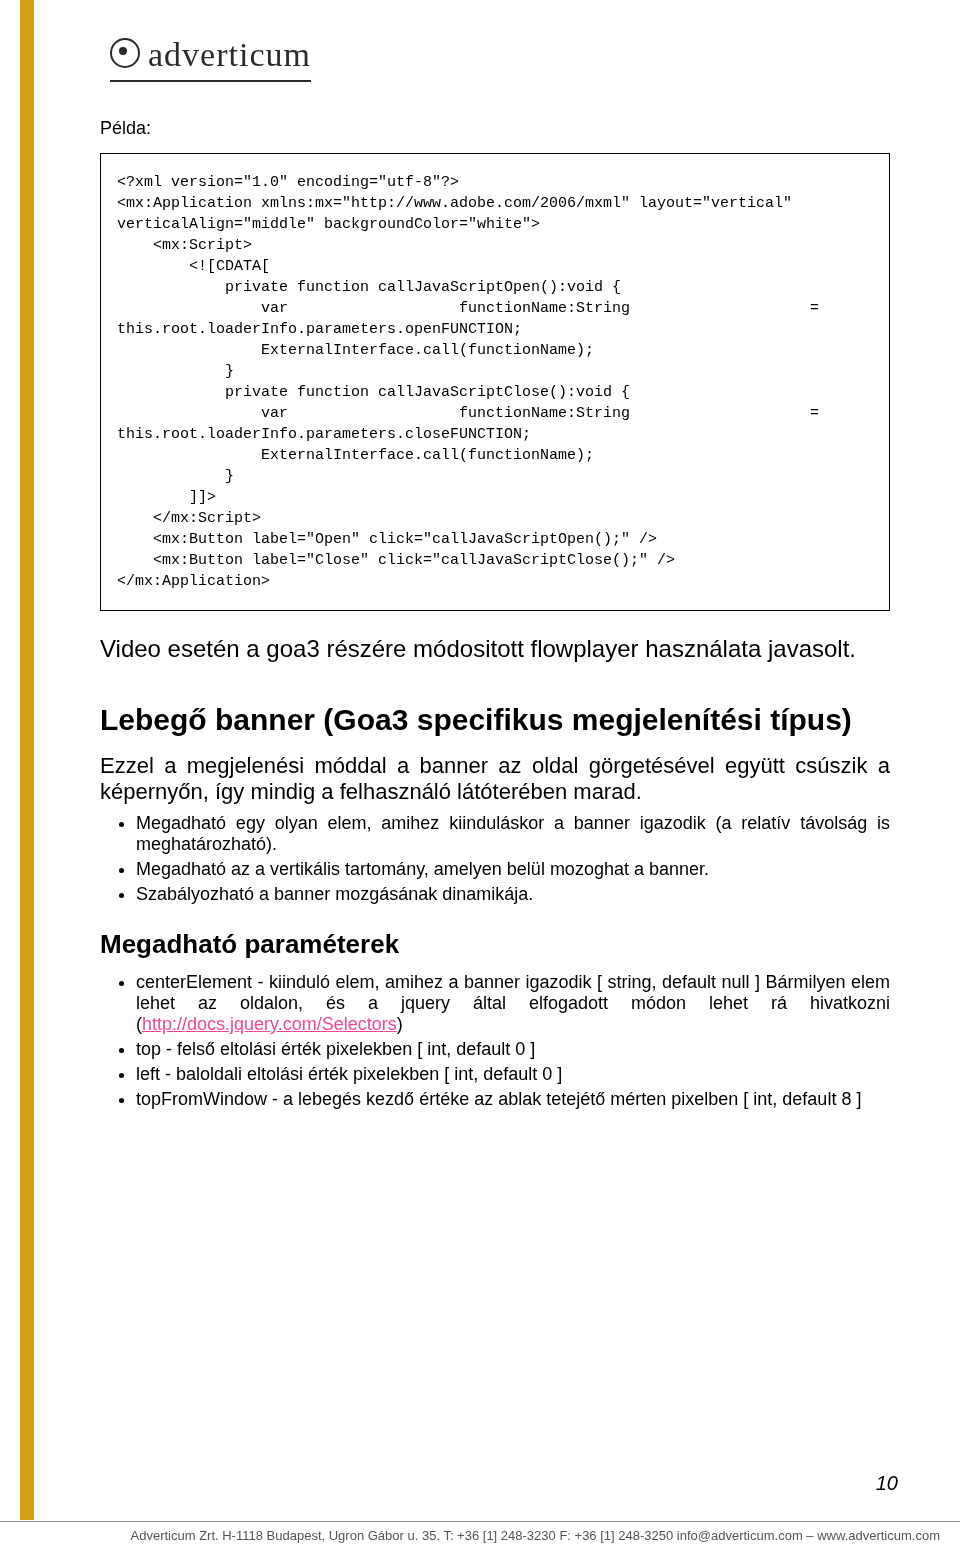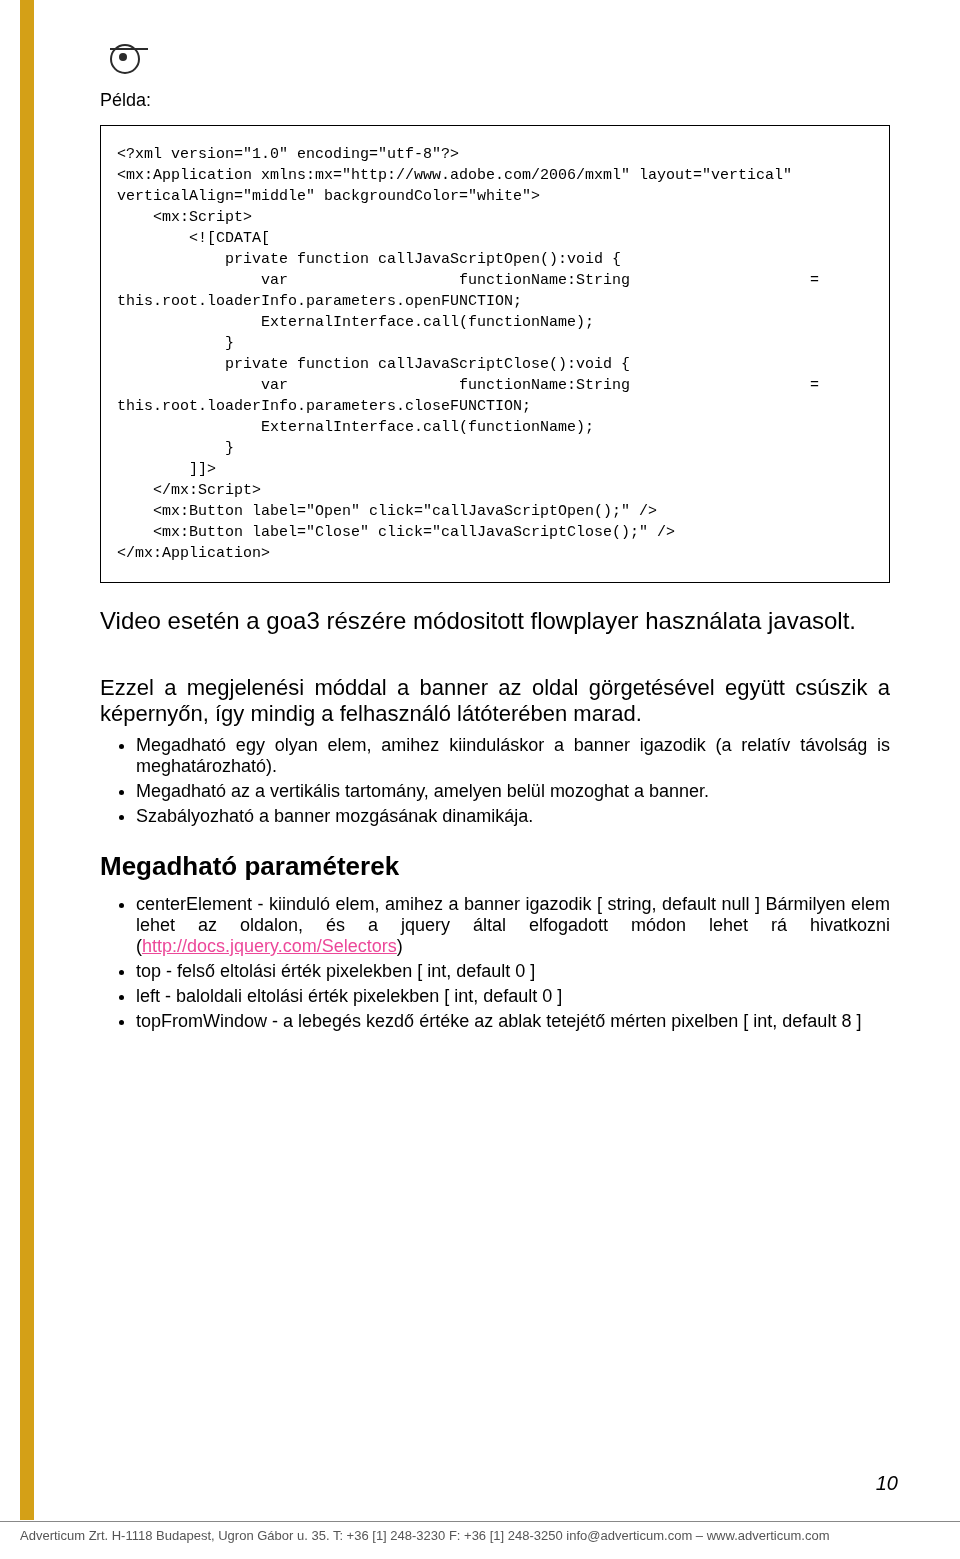--- a/index.html
+++ b/index.html
@@ -119,33 +119,34 @@
   .footer {
     position: absolute;
     bottom: 0;
     left: 0;
     right: 0;
     border-top: 1px solid #888;
     font-size: 13px;
     color: #555;
     padding: 6px 20px 16px 20px;
     box-sizing: border-box;
-    text-align: left;
+    text-align: right;
     white-space: nowrap;
   }
 </style>
 </head>
 <body>
 
 <div class="page">
   <div class="accent-bar"></div>
 
   <div class="logo-block">
     <span class="logo-word">
       <span class="logo-dot"></span>
+      <span>adverticum</span>
     </span>
   </div>
 
   <div class="body-text">
 
     <div class="example-label">Példa:</div>
 
     <div class="code-box">&lt;?xml version="1.0" encoding="utf-8"?&gt;
 &lt;mx:Application xmlns:mx="http://www.adobe.com/2006/mxml" layout="vertical" verticalAlign="middle" backgroundColor="white"&gt;
     &lt;mx:Script&gt;
@@ -161,20 +162,21 @@
                 ExternalInterface.call(functionName);
             }
         ]]&gt;
     &lt;/mx:Script&gt;
     &lt;mx:Button label="Open" click="callJavaScriptOpen();" /&gt;
     &lt;mx:Button label="Close" click="callJavaScriptClose();" /&gt;
 &lt;/mx:Application&gt;</div>
 
     <div class="para">Video esetén a goa3 részére módositott flowplayer használata javasolt.</div>
 
+    <h1 class="section">Lebegő banner (Goa3 specifikus megjelenítési típus)</h1>
     <div class="intro">Ezzel a megjelenési móddal a banner az oldal görgetésével együtt csúszik a képernyőn, így mindig a felhasználó látóterében marad.</div>
 
     <ul class="bullets">
       <li>Megadható egy olyan elem, amihez kiinduláskor a banner igazodik (a relatív távolság is meghatározható).</li>
       <li>Megadható az a vertikális tartomány, amelyen belül mozoghat a banner.</li>
       <li>Szabályozható a banner mozgásának dinamikája.</li>
     </ul>
 
     <h2 class="sub">Megadható paraméterek</h2>
     <ul class="bullets">

